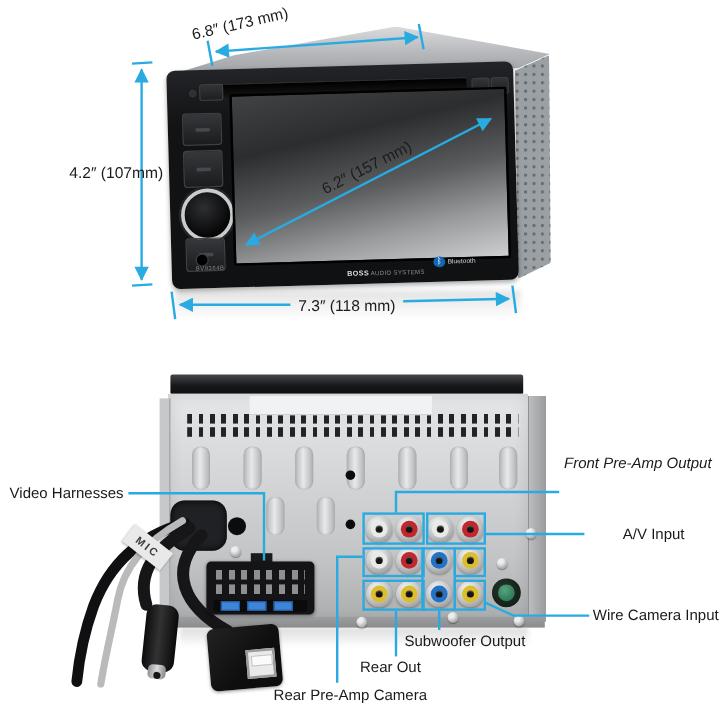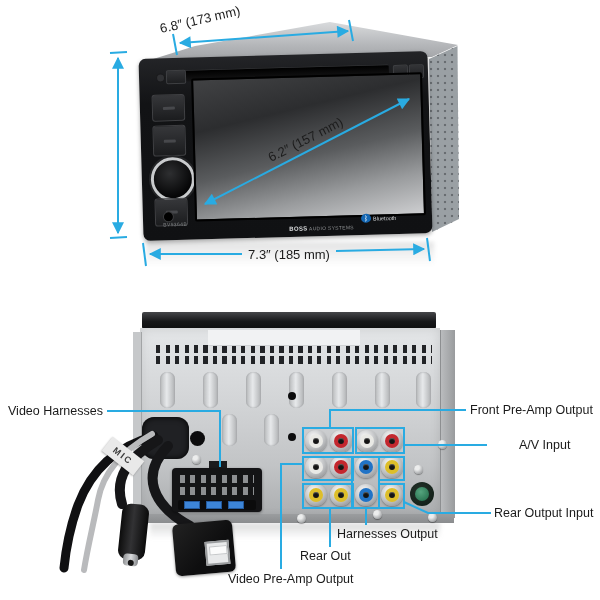--- a/index.html
+++ b/index.html
@@ -146,22 +146,23 @@
       <span class="model-text">BV9364B</span>
       <span class="brand-wrap"><span class="brand-bold">BOSS</span><span class="brand-rest"> AUDIO SYSTEMS</span></span>
       <span class="bt-wrap">
         <span class="bt-oval">ᛒ</span>
         <span class="bt-text">Bluetooth</span>
       </span>
     </div>
   </div>
 
   <div class="dim-label" style="left:140px;top:12px;width:120px;text-align:center;transform:rotate(-13deg);">6.8″ (173 mm)</div>
+  <div class="dim-label" style="left:28px;top:136px;width:108px;text-align:right;">4.2″ (107mm)</div>
   <div class="dim-label" style="left:243px;top:132px;width:125px;text-align:center;transform:rotate(-27deg);">6.2″ (157 mm)</div>
-  <div class="dim-label" style="left:239px;top:247px;width:100px;text-align:center;">7.3″ (185 mm)</div>
+  <div class="dim-label" style="left:239px;top:247px;width:100px;text-align:center;">7.3″ (118 mm)</div>
 
   <div class="rear-topbar"></div>
   <div class="rear-panel"></div>
   <div class="rear-lip-right"></div>
   <div class="rear-lip-left"></div>
   <div class="rear-bottom-edge"></div>
   <div class="rear-reflection"></div>
 
   <div class="vent-row" style="left:156px;top:345px;width:276px;"></div>
   <div class="vent-row" style="left:156px;top:356px;width:276px;"></div>
@@ -237,26 +238,26 @@
     <div class="jack35-tip"></div>
     <div class="jack35-hole"></div>
   </div>
   <div class="usb">
     <div class="usb-port">
       <div class="usb-tongue"></div>
     </div>
   </div>
 
   <div class="callout-label" style="left:8px;top:404px;">Video Harnesses</div>
-  <div class="callout-label" style="left:470px;top:403px;">Front Pre-Amp Output</div>
+  <div class="callout-label" style="left:470px;top:379px;font-style:italic;">Front Pre-Amp Output</div>
   <div class="callout-label" style="left:519px;top:438px;">A/V Input</div>
-  <div class="callout-label" style="left:494px;top:506px;">Rear Output Input</div>
-  <div class="callout-label" style="left:337px;top:527px;">Harnesses Output</div>
+  <div class="callout-label" style="left:494px;top:506px;">Wire Camera Input</div>
+  <div class="callout-label" style="left:337px;top:527px;">Subwoofer Output</div>
   <div class="callout-label" style="left:300px;top:549px;">Rear Out</div>
-  <div class="callout-label" style="left:228px;top:572px;">Video Pre-Amp Output</div>
+  <div class="callout-label" style="left:228px;top:572px;">Rear Pre-Amp Camera</div>
 
   <svg id="annot-svg" width="600" height="600" viewBox="0 0 600 600">
     <defs>
       <marker id="arr" viewBox="0 0 10 10" refX="9" refY="5" markerWidth="7" markerHeight="6" orient="auto-start-reverse">
         <path d="M0,0 L10,5 L0,10 z" fill="#29ABE2"></path>
       </marker>
     </defs>
     <g stroke="#29ABE2" stroke-width="2" fill="none">
 
       <line x1="180" y1="43" x2="348" y2="31" marker-start="url(#arr)" marker-end="url(#arr)"></line>

